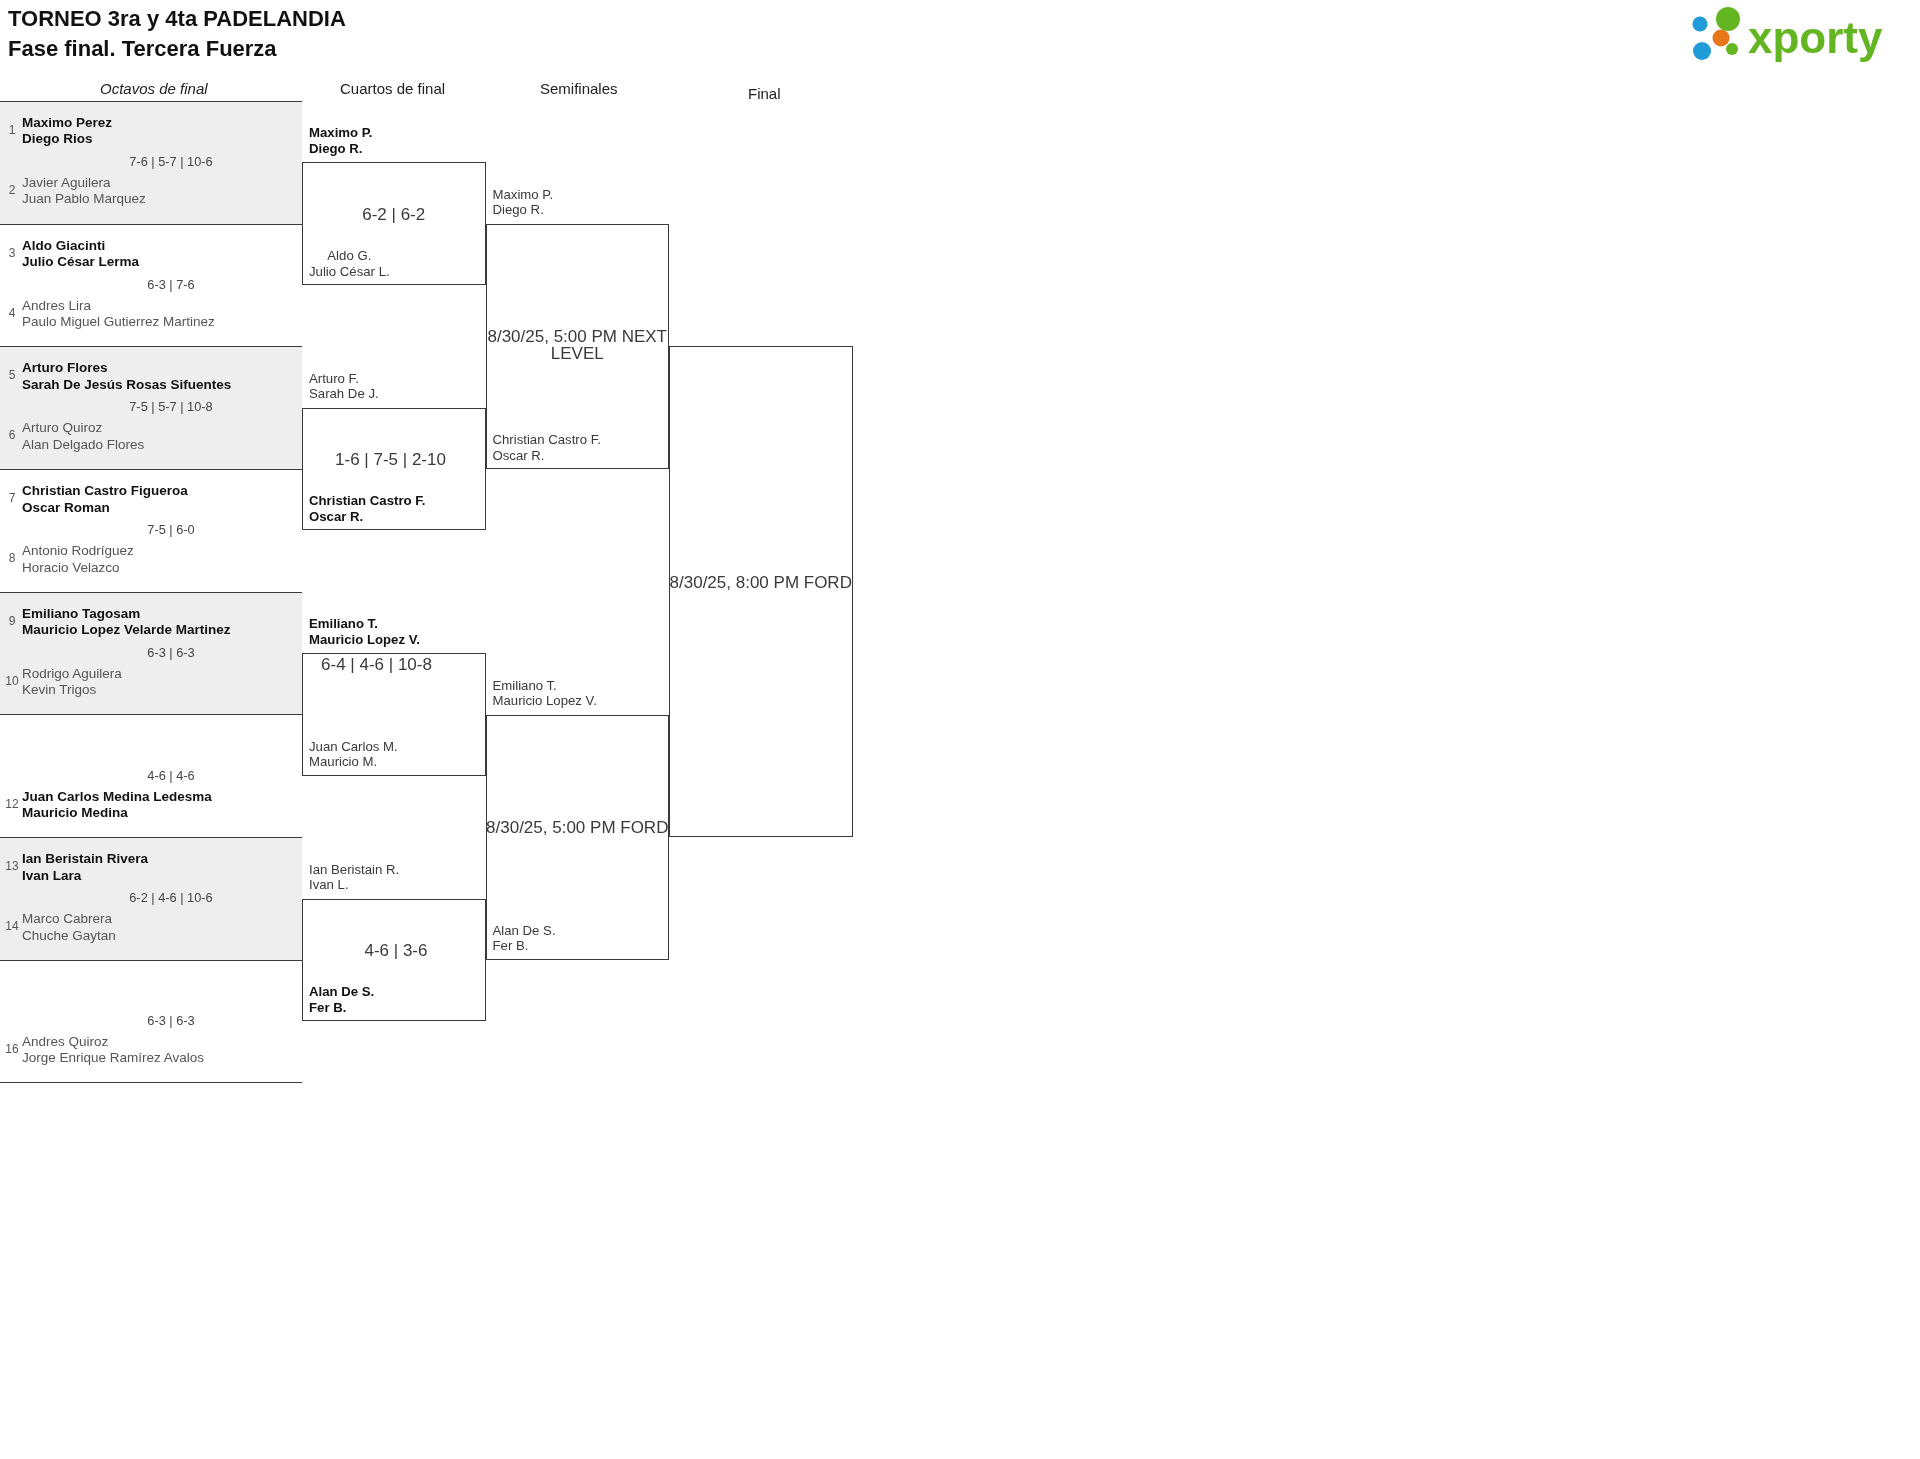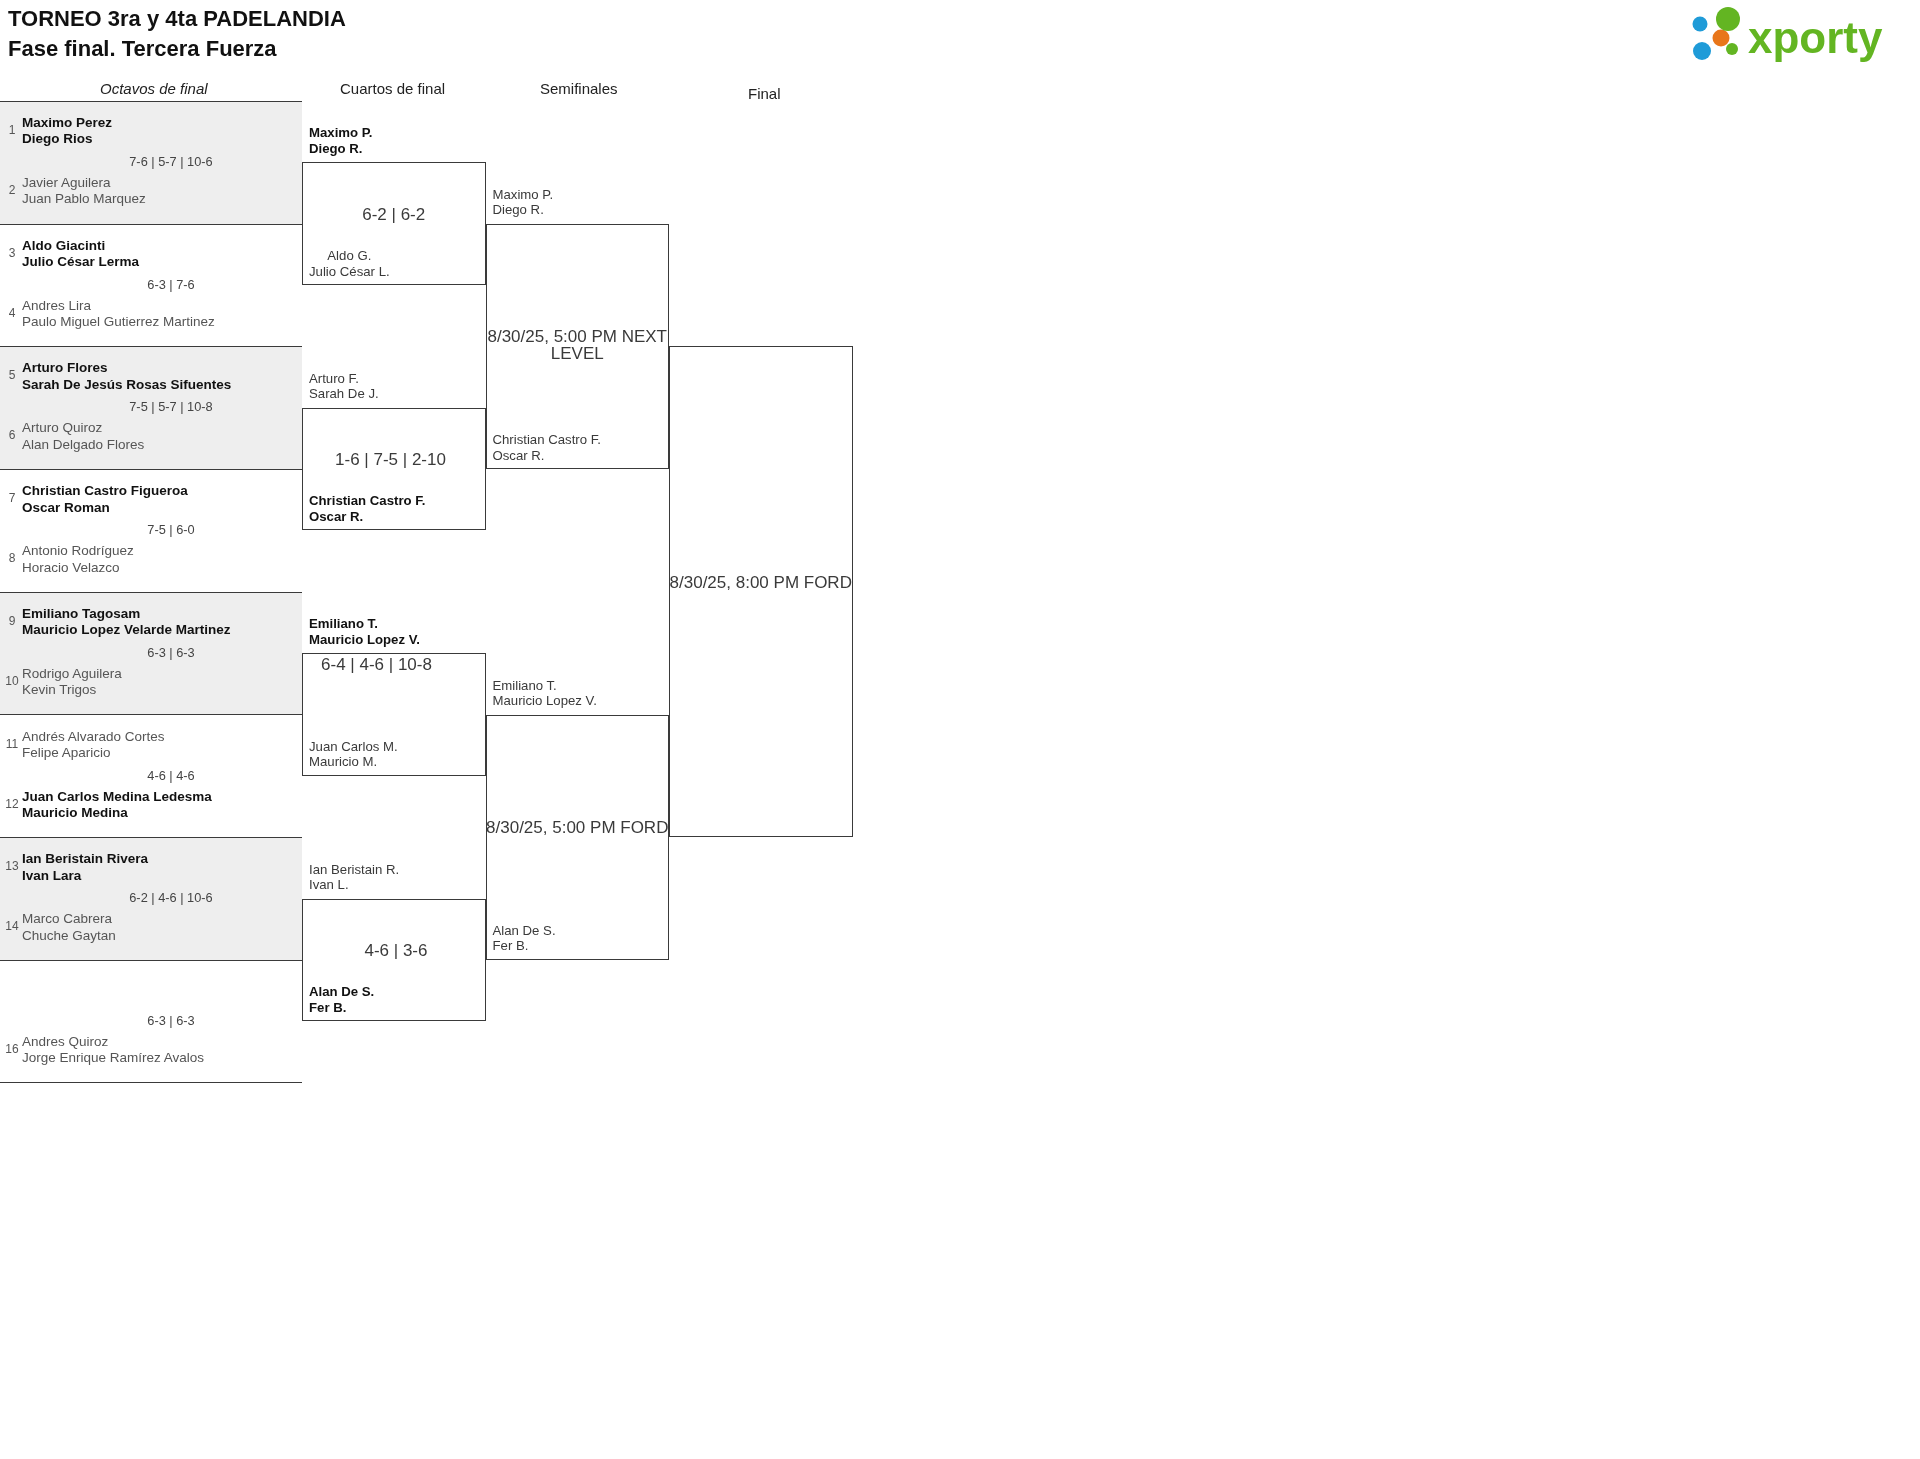--- a/index.html
+++ b/index.html
@@ -146,27 +146,20 @@
       <div class="r1team bot">
         <div class="seedno">10</div>
         <div class="names lose">
           <div>Rodrigo Aguilera</div>
           <div>Kevin Trigos</div>
         </div>
       </div>
       <div class="r1score">6-3 | 6-3</div>
     </div>
     <div class="r1match" style="top: 613.5px;">
-      <div class="r1team top">
-        <div class="seedno">11</div>
-        <div class="names lose">
-          <div>Andrés Alvarado Cortes</div>
-          <div>Felipe Aparicio</div>
-        </div>
-      </div>
       <div class="r1team bot">
         <div class="seedno">12</div>
         <div class="names win">
           <div>Juan Carlos Medina Ledesma</div>
           <div>Mauricio Medina</div>
         </div>
       </div>
       <div class="r1score">4-6 | 4-6</div>
     </div>
     <div class="r1match shade" style="top: 736.2px;">

